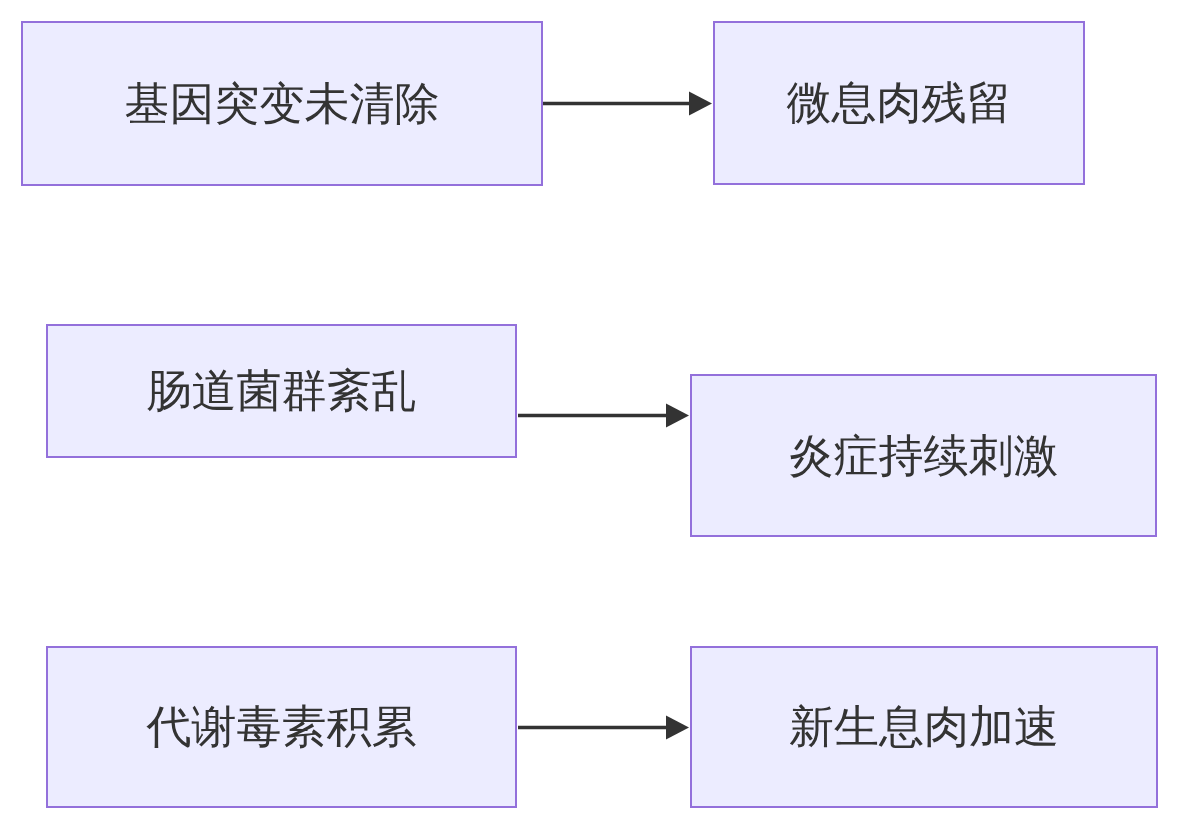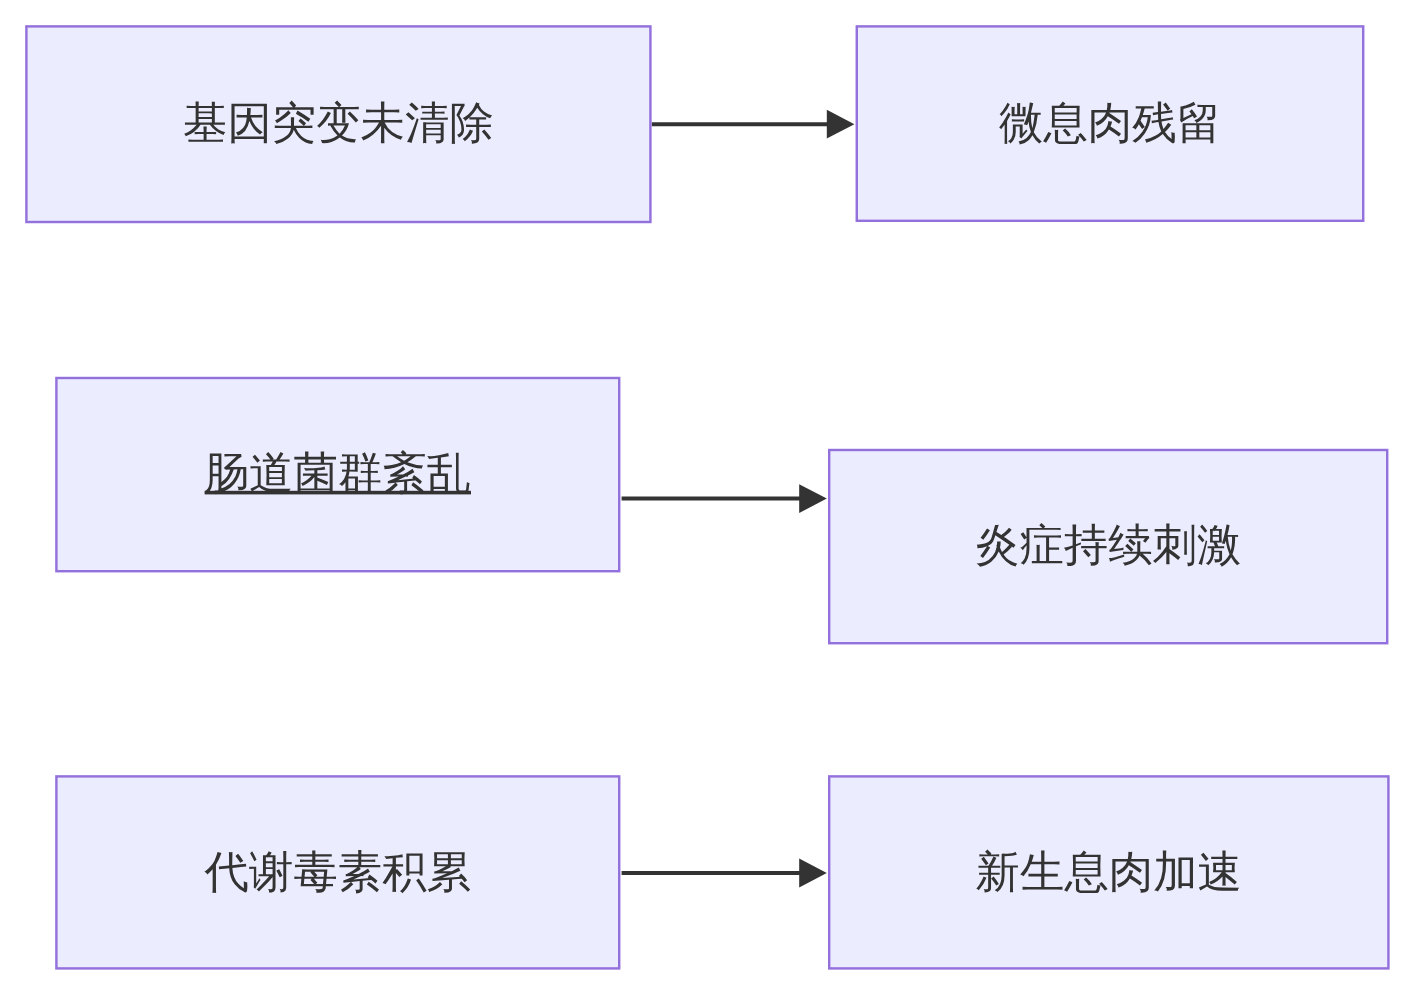--- a/index.html
+++ b/index.html
@@ -20,27 +20,27 @@
     overflow:hidden;
   }
   .node{
     position:absolute;
     background:var(--node-fill);
     border:2.5px solid var(--node-border);
     display:flex;
     align-items:center;
     justify-content:center;
     color:var(--node-text);
-    font-size:37px;
+    font-size:45px;
     line-height:1.2;
     text-align:center;
   }
   .n1{left:21px;  top:21px;  width:522px; height:165px;}
-  .n2{left:713px; top:21px;  width:424px; height:164px;}
-  .n3{left:46px;  top:314px; width:471px; height:163px;text-decoration:underline;}
+  .n2{left:713px; top:21px;  width:372px; height:164px;}
+  .n3{left:46px;  top:324px; width:471px; height:134px;}
   .n4{left:690px; top:334px; width:467px; height:163px;margin-top:40px;}
   .n5{left:46px;  top:646px; width:471px; height:162px;}
   .n6{left:690px; top:646px; width:468px; height:162px;}
   .edges{
     position:absolute;
     left:0; top:0;
     width:1182px; height:834px;
     pointer-events:none;
   }
   .edge-line{stroke:var(--arrow);stroke-width:3.3px;}

